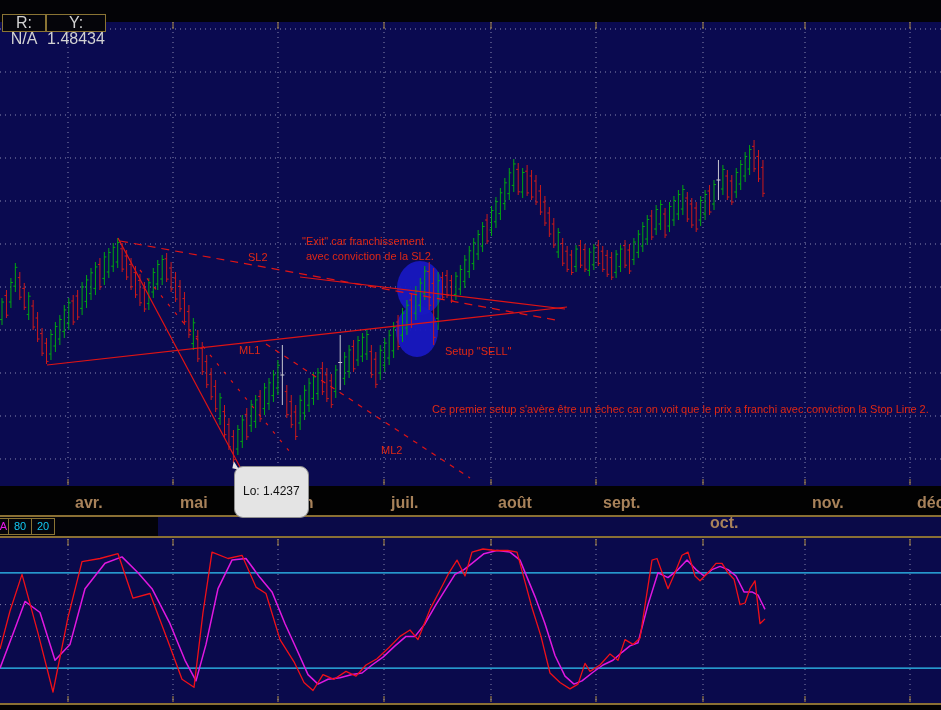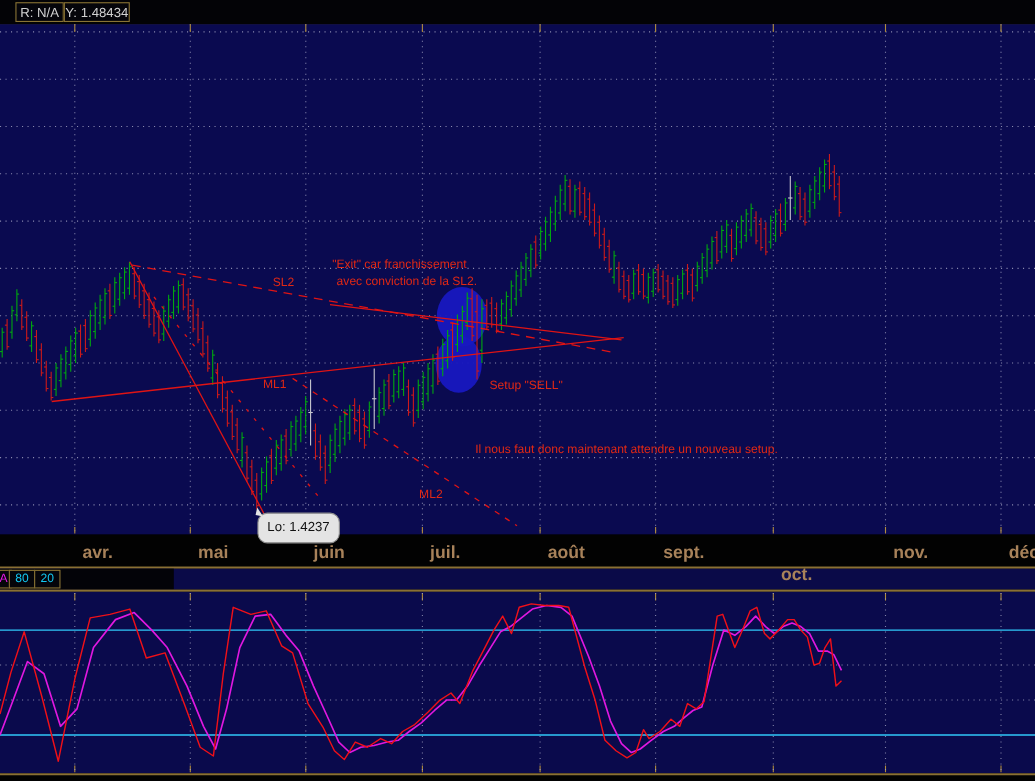--- a/index.html
+++ b/index.html
@@ -10,33 +10,33 @@
   #main-area{top:22px;height:464px;background:#0a0a50;}
   #axis-strip{top:486px;height:29px;background:#020202;}
   #gold1{top:515px;height:2px;background:#8a7034;}
   #osc-header{top:517px;height:19px;background:#0a0a48;}
   #osc-header-black{position:absolute;left:0;top:0;width:158px;height:19px;background:#030308;}
   #gold2{top:536px;height:2px;background:#8a7034;}
   #osc-area{top:538px;height:165px;background:#0a0a4c;}
   #gold3{top:703px;height:2px;background:#8a7034;}
   #bottom-strip{top:705px;height:5px;background:#020202;}
   svg#cv{position:absolute;left:0;top:0;z-index:5;}
-  .vbox{position:absolute;top:2px;height:16px;line-height:16px;background:#05050a;
-        border:1px solid #8a7434;color:#d2d2d2;font-size:12px;text-align:center;z-index:8;margin-left:12px;}
+  .vbox{position:absolute;top:14px;height:16px;line-height:16px;background:#05050a;
+        border:1px solid #8a7434;color:#d2d2d2;font-size:16px;text-align:center;z-index:8;}
   #r-box{left:2px;width:42px;}
   #y-box{left:46px;width:58px;}
   .pbox{position:absolute;top:1px;height:15px;line-height:14px;background:#05050a;
         border:1px solid #8a7434;color:#12c8f2;font-size:11px;text-align:center;z-index:8;}
   #a-box{left:-16px;width:22px;color:#e818e8;text-align:right;padding-right:3px;}
   #b80{left:8px;width:22px;}
   #b20{left:31px;width:22px;}
   .month{position:absolute;top:494px;font-size:16px;color:#a8825a;z-index:8;font-weight:bold;}
   .ann{position:absolute;color:#e02814;font-size:11px;line-height:14px;z-index:9;white-space:pre;}
   #comment-block div{white-space:pre;}
-  #low-tip{position:absolute;left:234px;top:466px;height:16px;line-height:15px;padding:5px 8px;
+  #low-tip{position:absolute;left:234px;top:466px;height:16px;line-height:15px;padding:17px 8px;
            background:#e4e4e4;border:1px solid #8f8f8f;border-radius:9px;color:#111;
            font-size:12px;z-index:10;}
   #low-tip:before{content:"";position:absolute;left:-2px;top:-5px;width:0;height:0;
            border-left:7px solid #e4e4e4;border-top:7px solid transparent;transform:rotate(12deg);}
 </style>
 </head>
 <body>
 
 <div id="app">
 
@@ -1026,17 +1026,17 @@
     </div>
 
   <div class="ann" style="left:248px;top:250px;">SL2</div>
   <div class="ann" style="left:302px;top:234px;">"Exit" car franchissement</div>
   <div class="ann" style="left:306px;top:249px;">avec conviction de la SL2.</div>
   <div class="ann" style="left:239px;top:343px;">ML1</div>
   <div class="ann" style="left:445px;top:344px;">Setup "SELL"</div>
   <div class="ann" style="left:381px;top:443px;">ML2</div>
 
   <div id="comment-block" class="ann" style="left:432px;top:374px;">
-    <div>Il nous faut donc maintenant attendre un nouveau setup.</div>
+    <div>Ce premier setup s'avère être un échec car on voit que le prix a franchi avec conviction la Stop Line 2.</div>
   </div>
 
   <div id="low-tip"><span>Lo: 1.4237</span></div>
 </div>
 
 </body></html>

